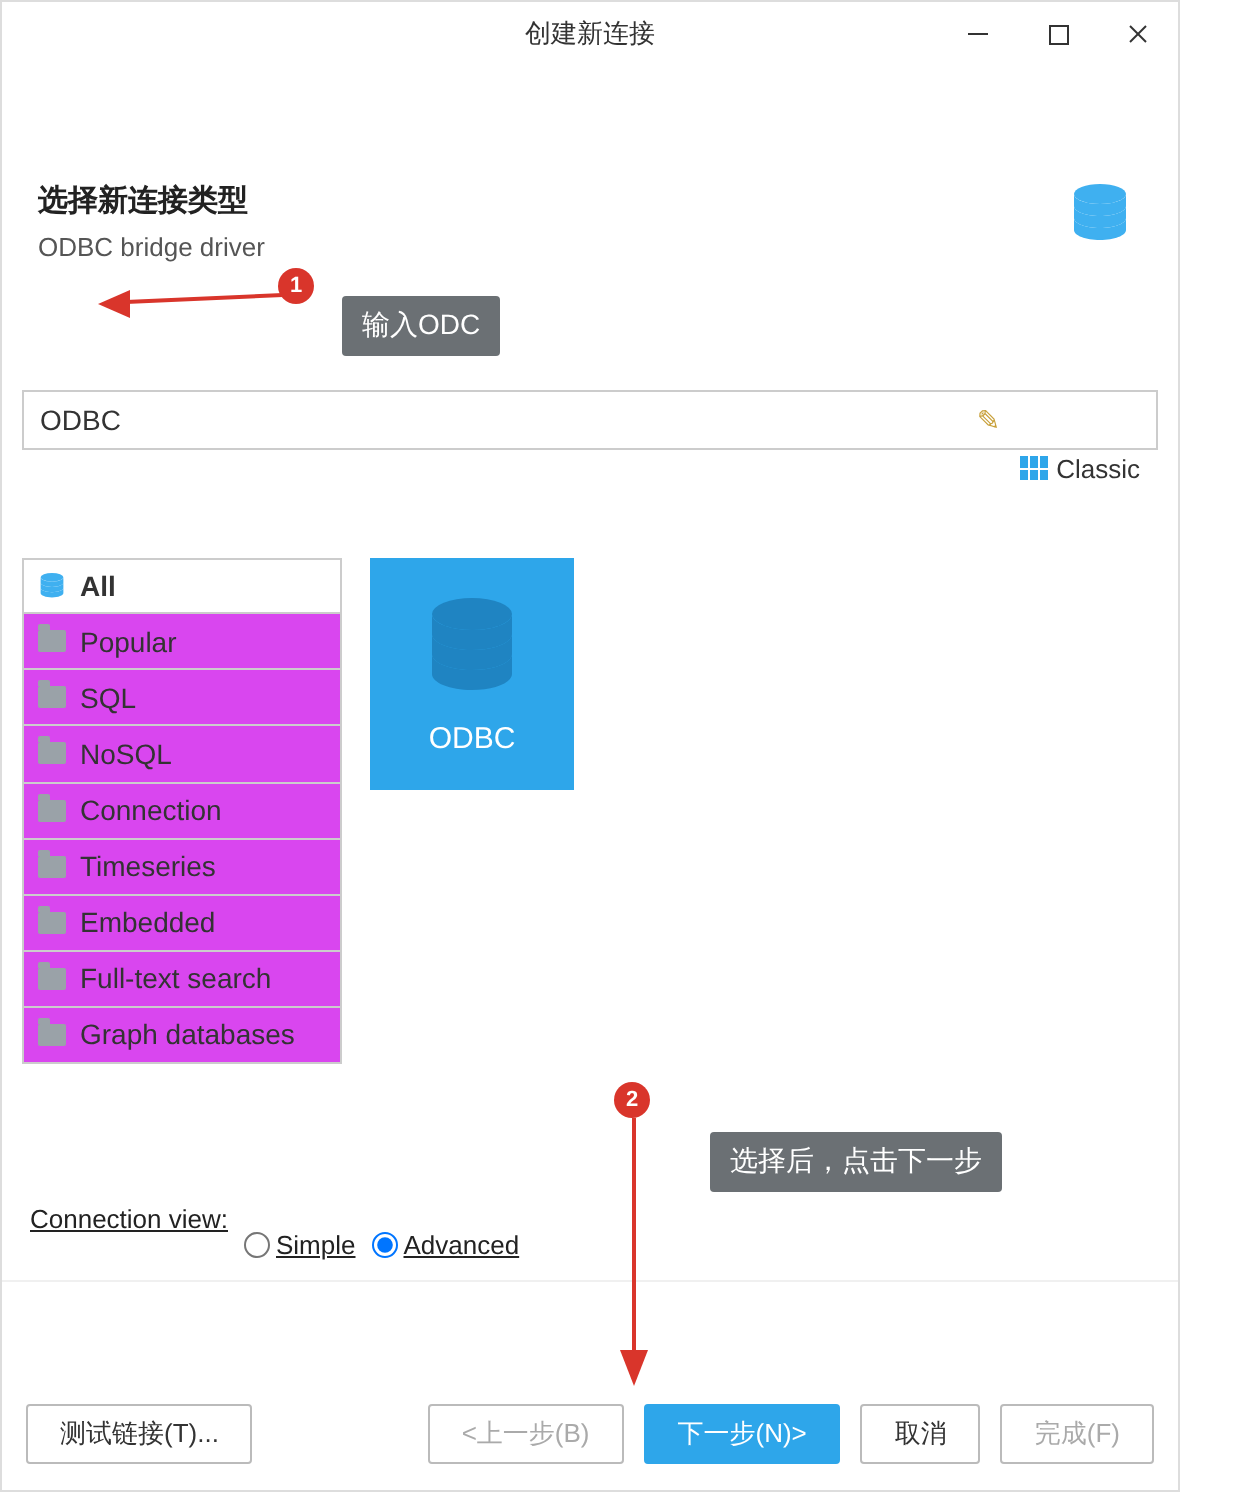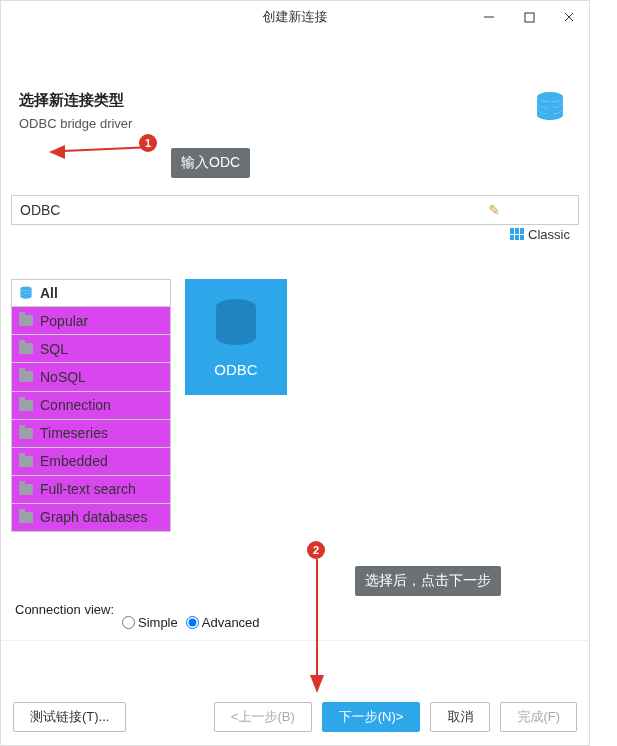--- a/index.html
+++ b/index.html
@@ -20,21 +20,21 @@
 .searchbar .right .classic { display: flex; align-items: center; gap: 4px; cursor: pointer; margin-top: 48px; }
 .body { flex: 1; display: flex; margin: 6px 10px 0 10px; overflow: hidden; }
 .sidebar { width: 160px; display: flex; flex-direction: column; }
 .side-item { height: 30px; display: flex; align-items: center; padding: 0 6px; font-size: 14px; color: #333; border: 1px solid #ccc; border-top: none; background: #d946ef; cursor: pointer; }
 .side-item:first-child { border-top: 1px solid #ccc; }
 .side-item.active { background: #fff; font-weight: 700; }
 .side-item .ic { width: 16px; height: 16px; margin-right: 6px; display: inline-flex; align-items: center; justify-content: center; }
 .drivers { flex: 1; padding: 0 0 0 14px; }
 .driver-tile { width: 102px; height: 116px; background: #2ea6ea; display: flex; flex-direction: column; align-items: center; justify-content: center; color: #fff; cursor: pointer; }
 .driver-tile .label { margin-top: 14px; font-size: 15px; }
-.conn-view { padding: 8px 14px 10px 14px; font-size: 13px; color: #222; display: flex; align-items: center; gap: 8px; border-bottom: 1px solid #f0f0f0; }
+.conn-view { padding: 8px 14px 10px 14px; font-size: 13px; color: #222; display: flex; align-items: center; gap: 8px; border-bottom: 1px solid #f0f0f0; text-decoration: underline; }
 .conn-view label { display: flex; align-items: center; gap: 3px; cursor: pointer; margin-top: 27px; }
 .footer { height: 56px; display: flex; align-items: center; padding: 0 12px; gap: 10px; }
 .footer .spacer { flex: 1; }
 .btn { height: 30px; padding: 0 16px; font-size: 13px; border: 1px solid #bbb; background: #fff; color: #333; cursor: pointer; display: flex; align-items: center; border-radius: 2px; }
 .btn.primary { background: #2ea6ea; color: #fff; border-color: #2ea6ea; }
 .btn.disabled { color: #aaa; cursor: default; }
 
 .callout { position: absolute; background: #6b7074; color: #fff; font-size: 14px; padding: 6px 10px; border-radius: 2px; z-index: 20; }
 .callout.c1 { top: 147px; left: 170px; }
 .callout.c2 { top: 565px; left: 330px; margin-left: 24px; }

